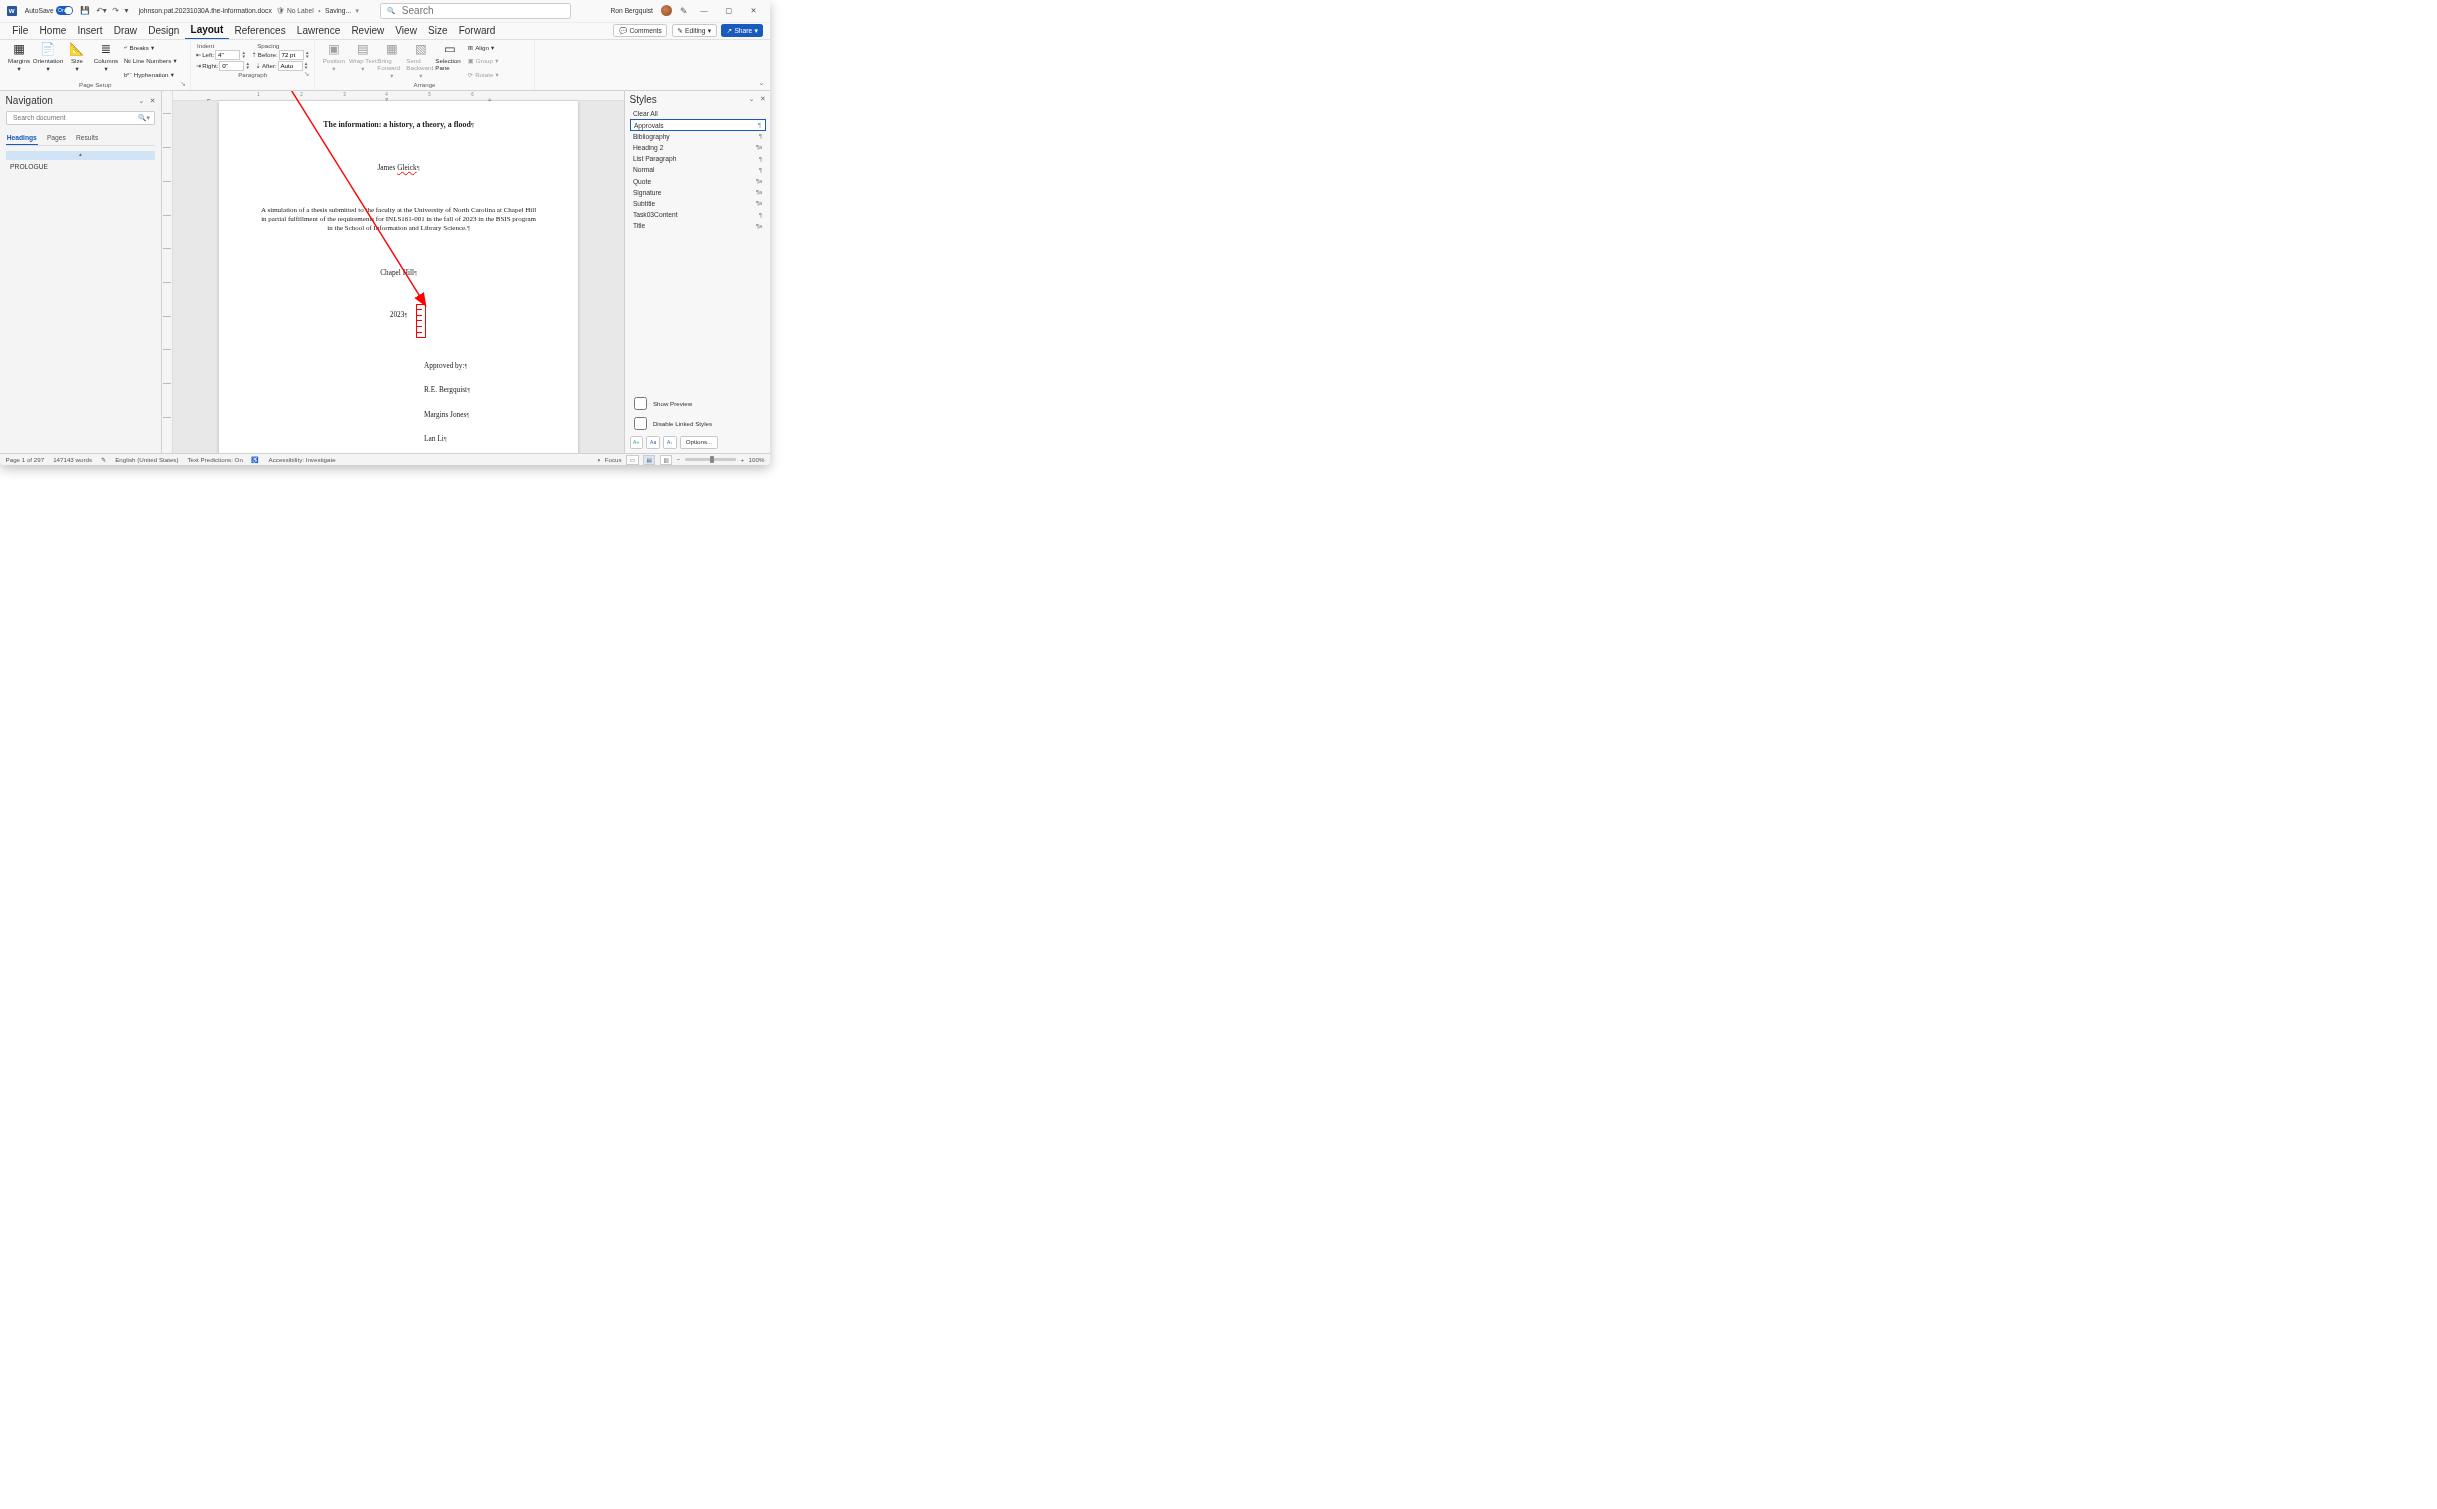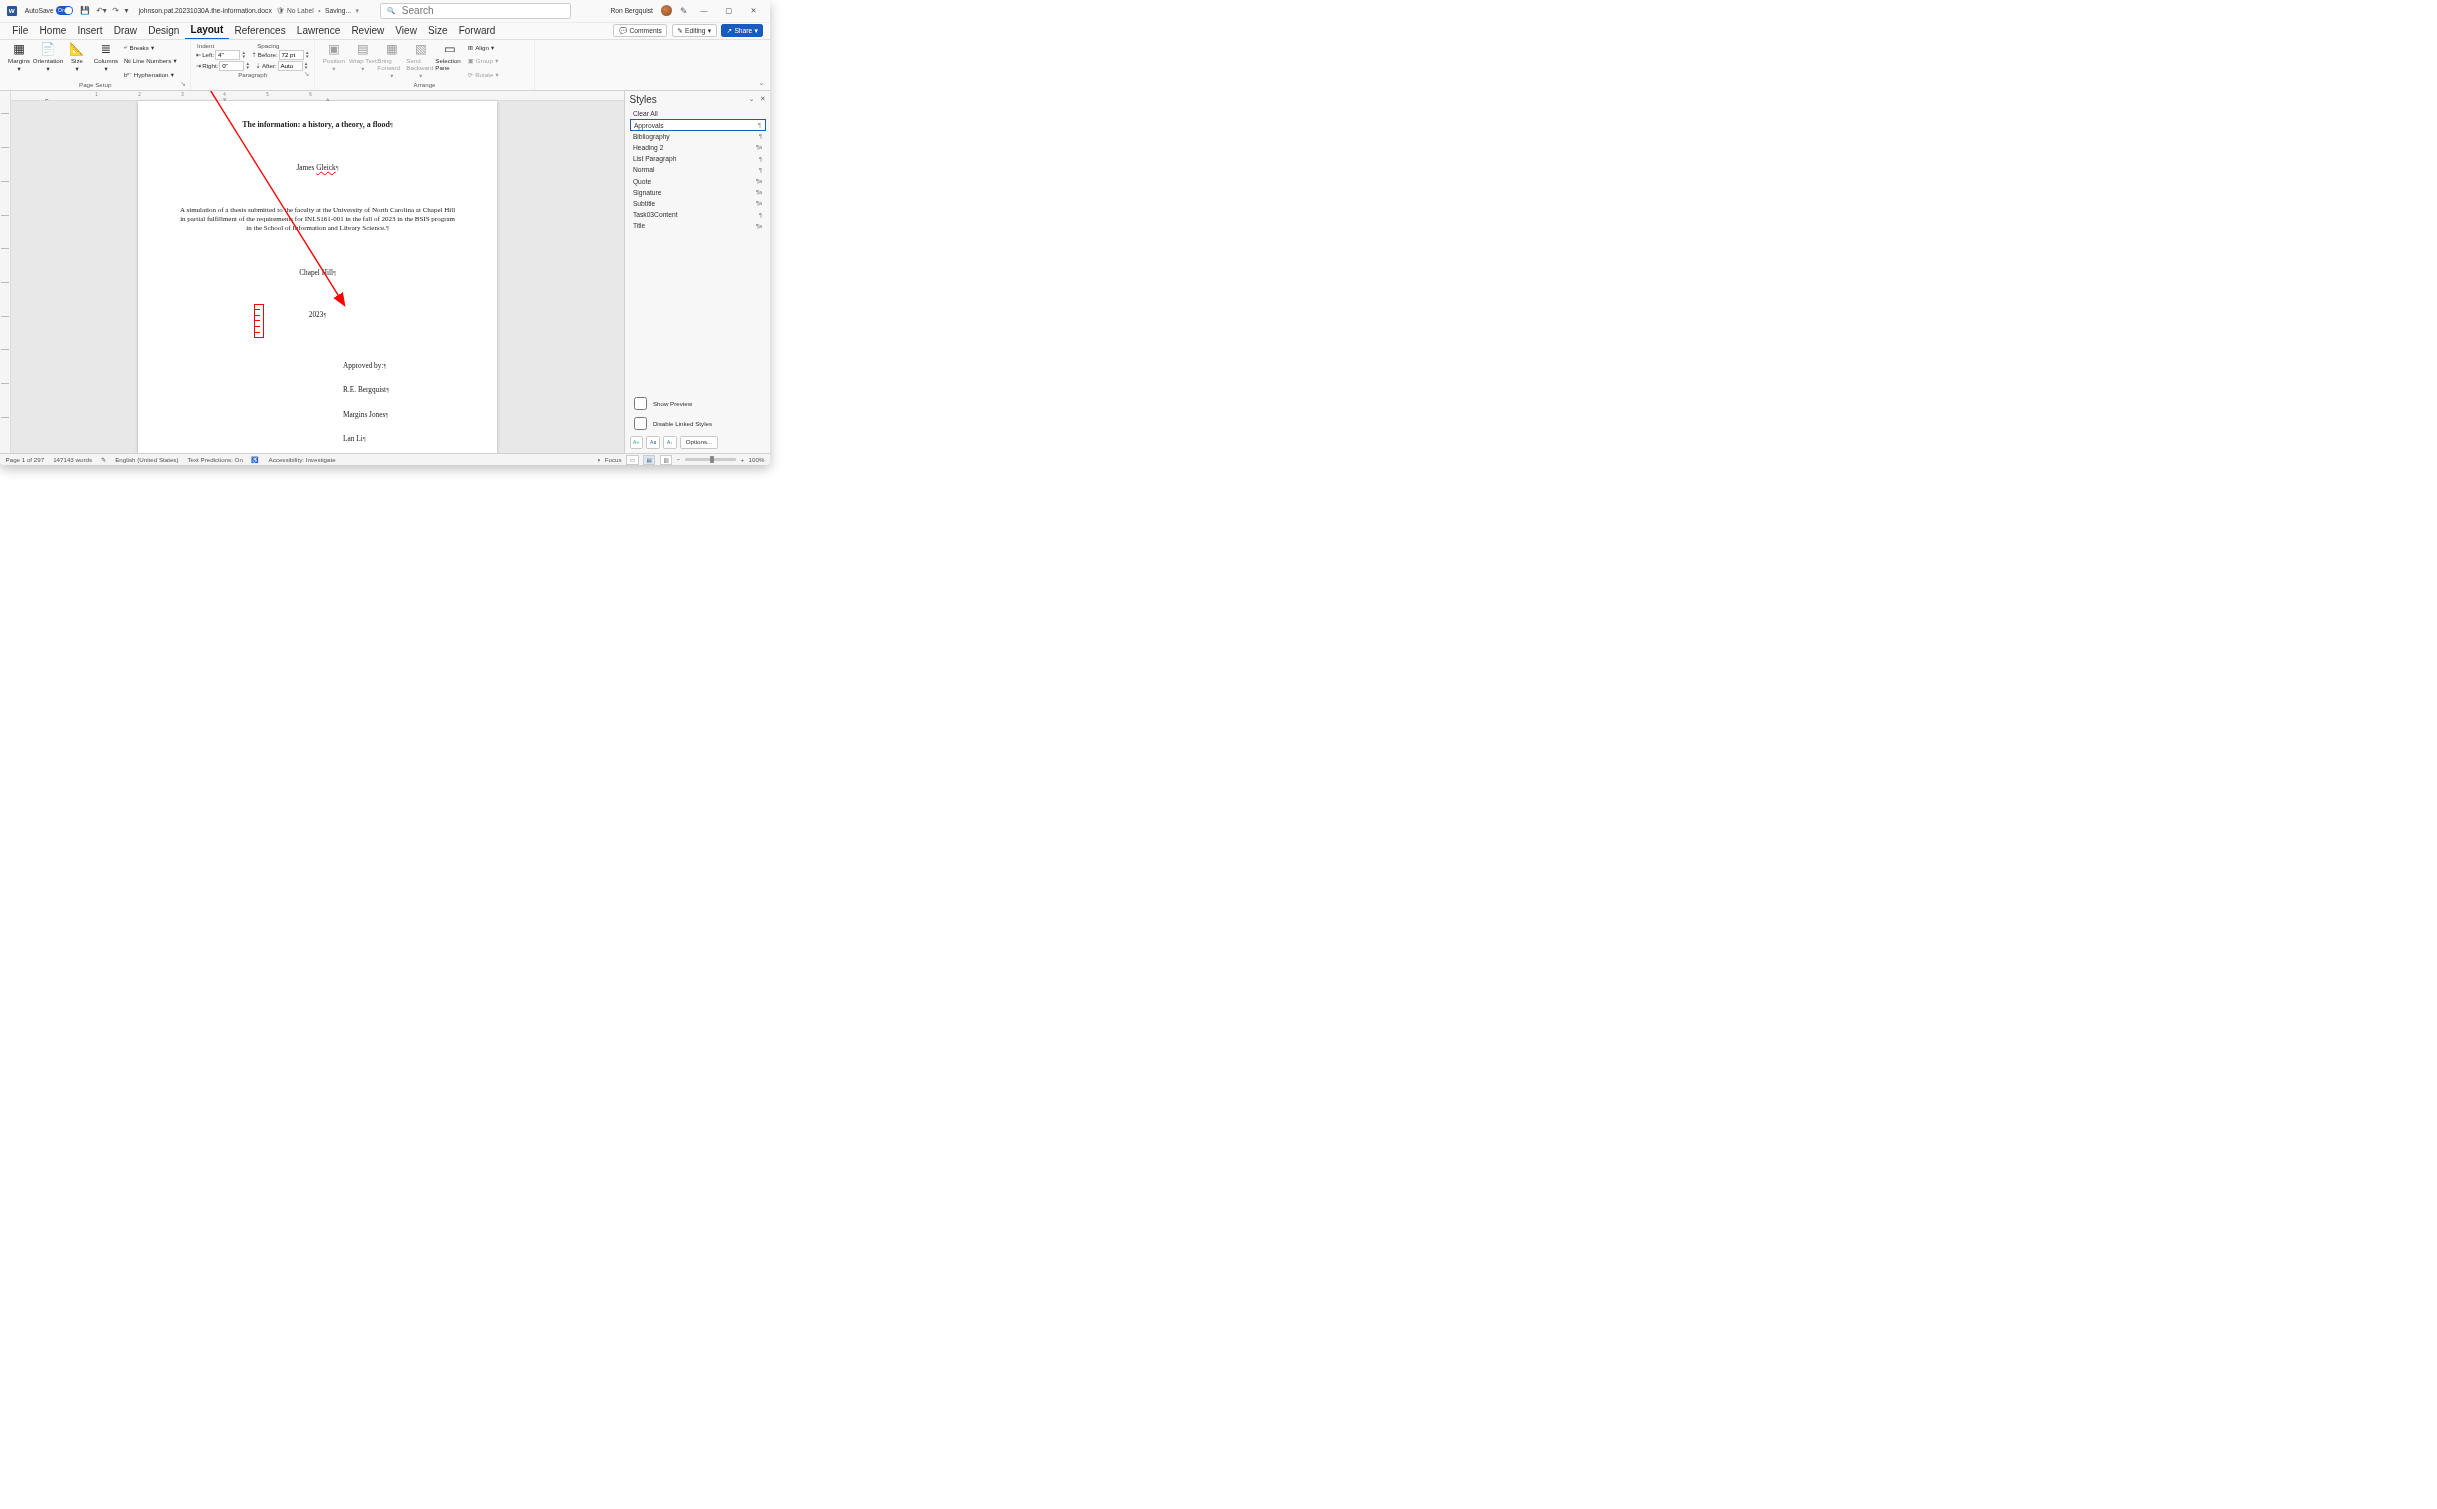--- a/index.html
+++ b/index.html
@@ -500,20 +500,42 @@
     <div class="label">
       <span>Arrange</span>
     </div>
   </div>
 
   <span class="collapse-arrow">⌄</span>
 </div>
 
 <div class="main">
 
+  <div class="nav-pane">
+    <h2>
+      <span>Navigation</span>
+      <span class="pane-ctrls">
+        <span>⌄</span>
+        <span>✕</span>
+      </span>
+    </h2>
+    <div class="nav-search">
+      <input style="border: none; outline: none; flex: 1 1 0%; font-size: 6.7px;" placeholder="Search document">
+      <span>🔍▾</span>
+    </div>
+    <div class="nav-tabs">
+      <div class="ntab active">Headings</div>
+      <div class="ntab">Pages</div>
+      <div class="ntab">Results</div>
+    </div>
+    <div class="nav-list">
+      <div class="blank">▴</div>
+      <div class="item">PROLOGUE</div>
+    </div>
+  </div>
 
   <div class="canvas">
 
     <div class="vruler">
 
       <div class="tick" style="top:22.5px"></div>
         <div class="tick" style="top:56px"></div>
       <div class="tick" style="top:90px"></div>
         <div class="tick" style="top:124px"></div>
       <div class="tick" style="top:157px"></div>

